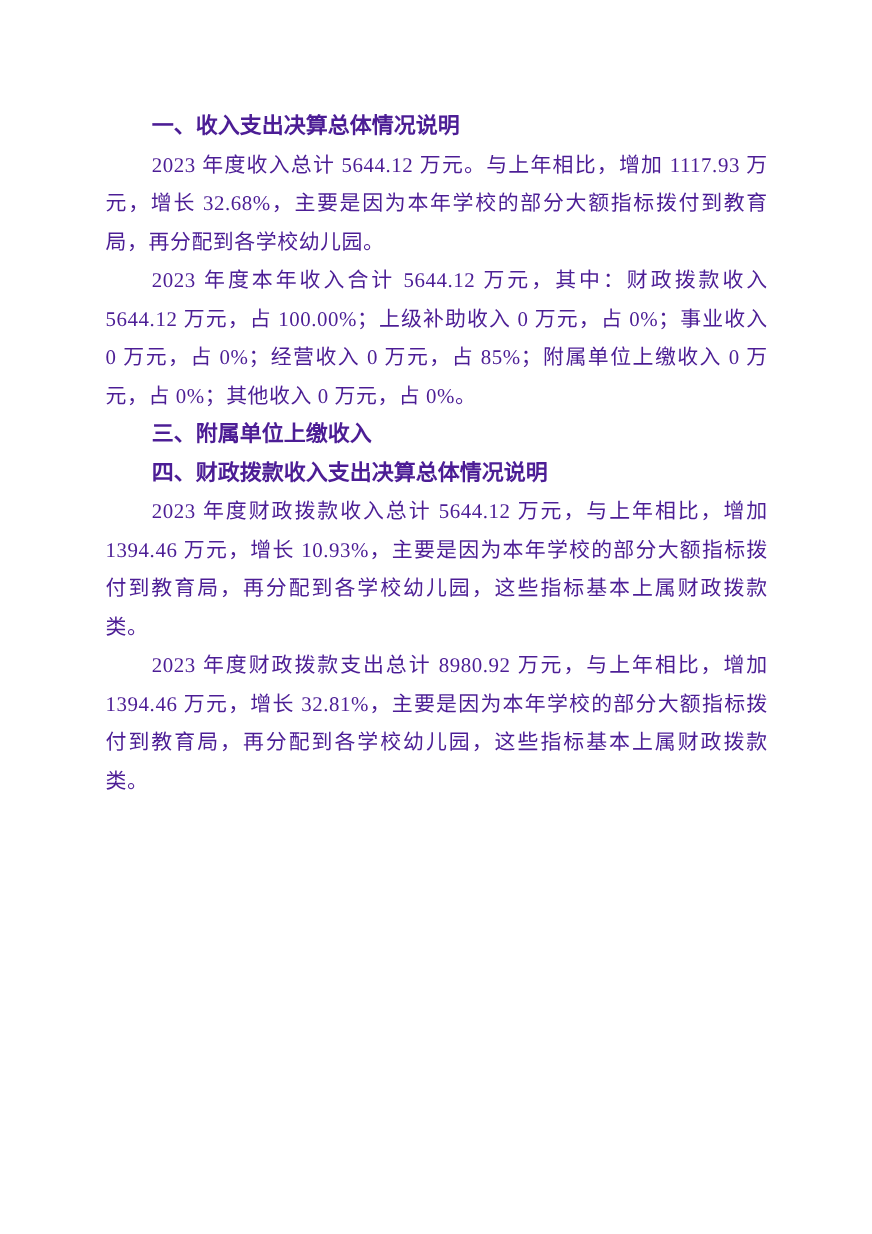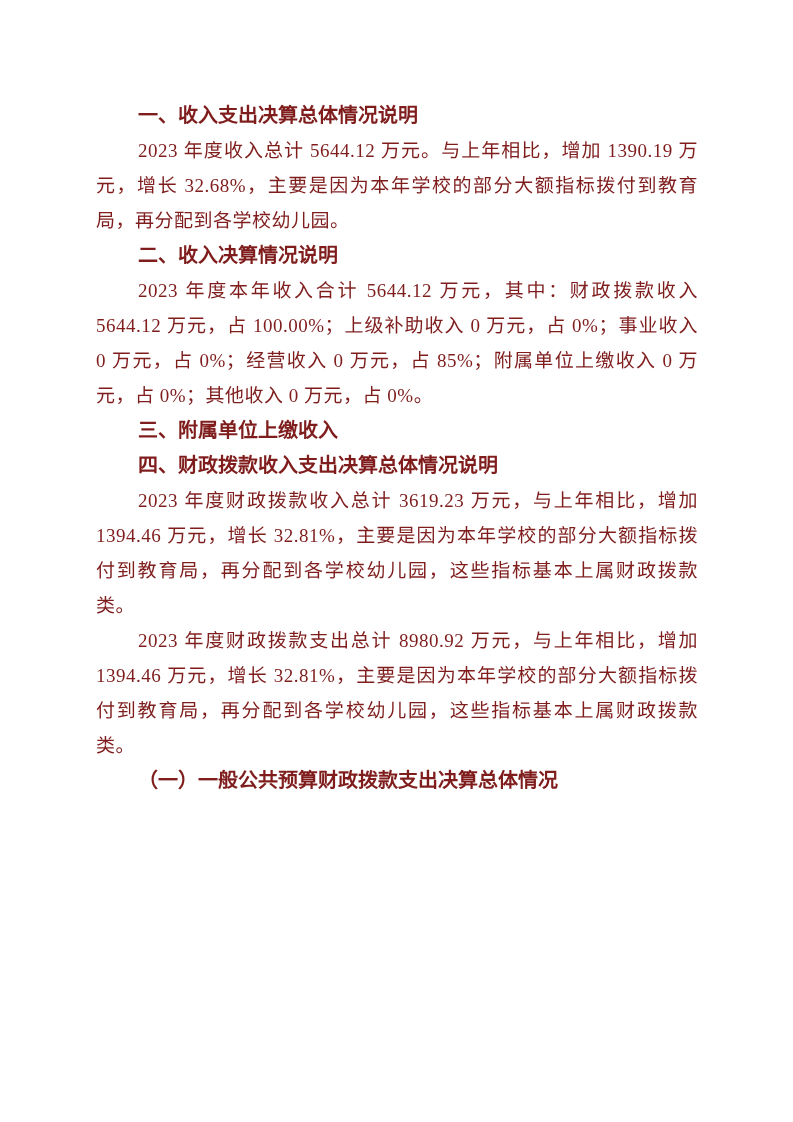--- a/index.html
+++ b/index.html
@@ -17,21 +17,21 @@
     box-sizing: border-box;
   }
   .content {
     position: absolute;
     top: 98px;
     left: 96px;
     width: 602px;
     font-family: "Liberation Serif", "DejaVu Serif", serif;
     font-size: 19px;
     line-height: 35px;
-    color: #7f1d1d;
+    color: #4c1d95;
   }
   .section-heading {
     font-family: "Liberation Sans", "DejaVu Sans", sans-serif;
     font-weight: bold;
     font-size: 20px;
     line-height: 35px;
     text-indent: 42px;
     white-space: nowrap;
     margin: 0;
   }
@@ -43,22 +43,20 @@
     letter-spacing: 0.5px;
   }
 </style>
 </head>
 <body>
 
 <div class="page">
   <div class="content">
 
   <div class="section-heading">一、收入支出决算总体情况说明</div>
-      <p class="para">2023 年度收入总计 5644.12 万元。与上年相比，增加 1390.19 万元，增长 32.68%，主要是因为本年学校的部分大额指标拨付到教育局，再分配到各学校幼儿园。</p>
-      <div class="section-heading">二、收入决算情况说明</div>
+      <p class="para">2023 年度收入总计 5644.12 万元。与上年相比，增加 1117.93 万元，增长 32.68%，主要是因为本年学校的部分大额指标拨付到教育局，再分配到各学校幼儿园。</p>
       <p class="para">2023 年度本年收入合计 5644.12 万元，其中：财政拨款收入 5644.12 万元，占 100.00%；上级补助收入 0 万元，占 0%；事业收入 0 万元，占 0%；经营收入 0 万元，占 85%；附属单位上缴收入 0 万元，占 0%；其他收入 0 万元，占 0%。</p>
       <div class="section-heading">三、附属单位上缴收入</div>
       <div class="section-heading">四、财政拨款收入支出决算总体情况说明</div>
-      <p class="para">2023 年度财政拨款收入总计 3619.23 万元，与上年相比，增加 1394.46 万元，增长 32.81%，主要是因为本年学校的部分大额指标拨付到教育局，再分配到各学校幼儿园，这些指标基本上属财政拨款类。</p>
+      <p class="para">2023 年度财政拨款收入总计 5644.12 万元，与上年相比，增加 1394.46 万元，增长 10.93%，主要是因为本年学校的部分大额指标拨付到教育局，再分配到各学校幼儿园，这些指标基本上属财政拨款类。</p>
       <p class="para">2023 年度财政拨款支出总计 8980.92 万元，与上年相比，增加 1394.46 万元，增长 32.81%，主要是因为本年学校的部分大额指标拨付到教育局，再分配到各学校幼儿园，这些指标基本上属财政拨款类。</p>
-      <div class="section-heading sub">（一）一般公共预算财政拨款支出决算总体情况</div>
     </div>
 </div>
 
 </body></html>

